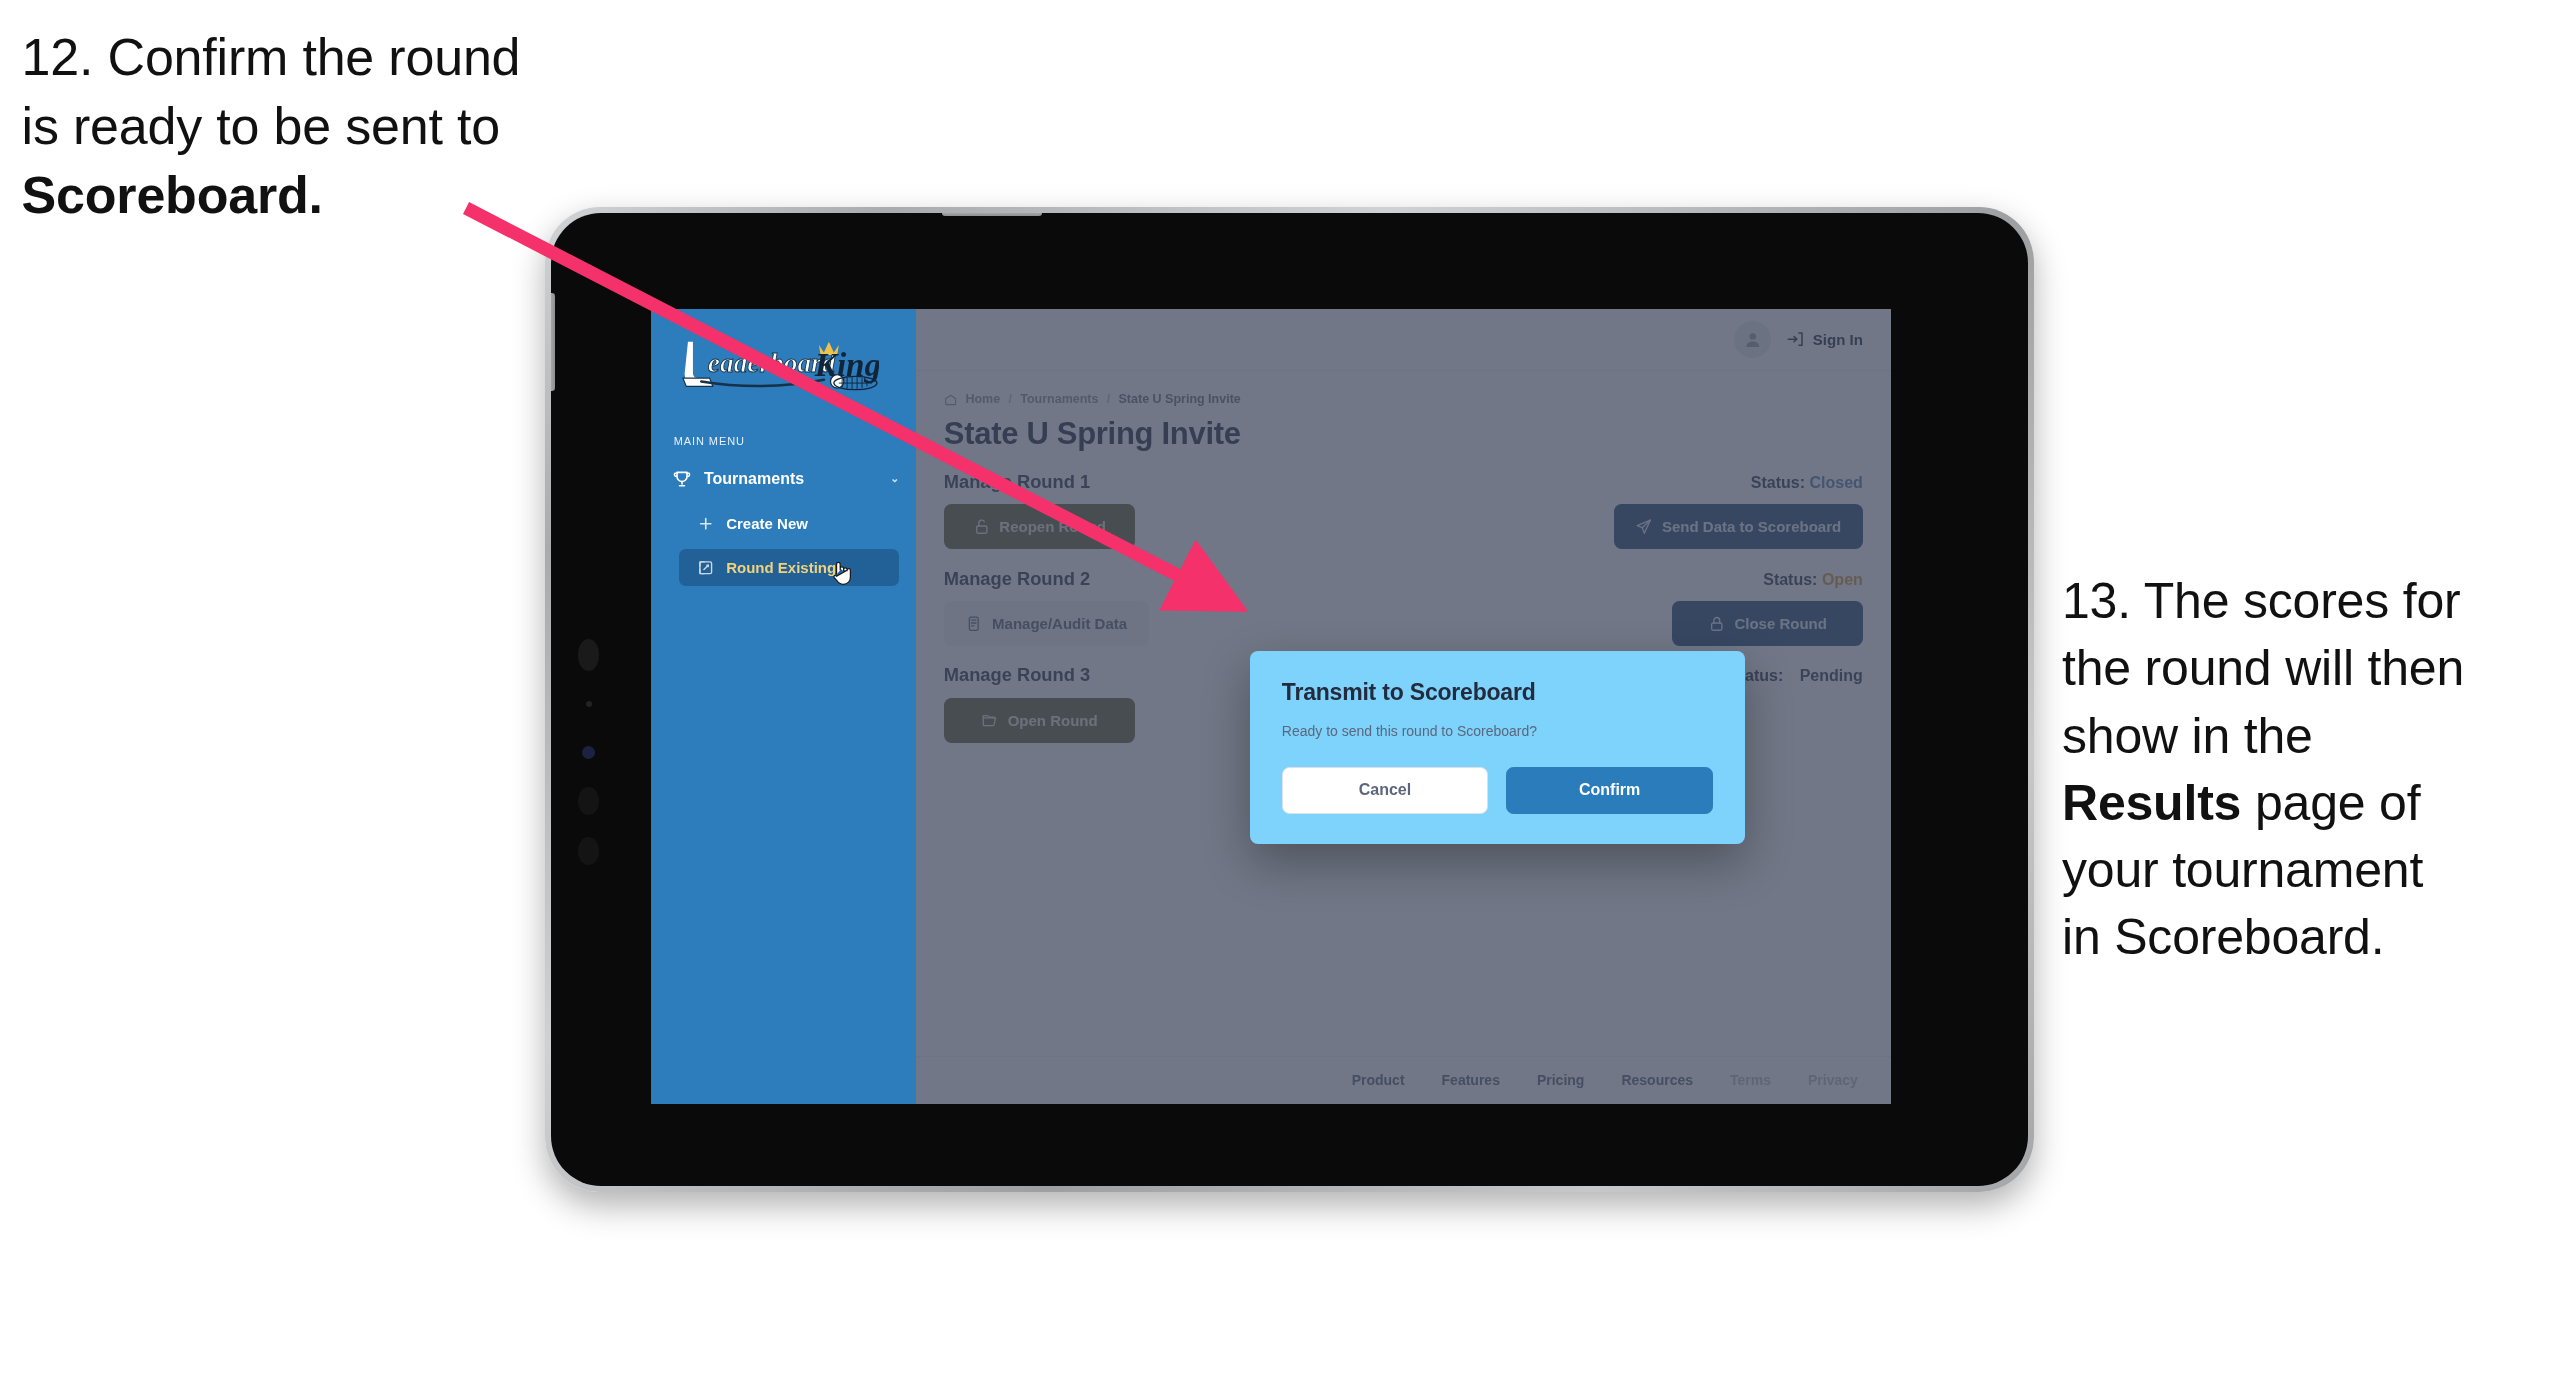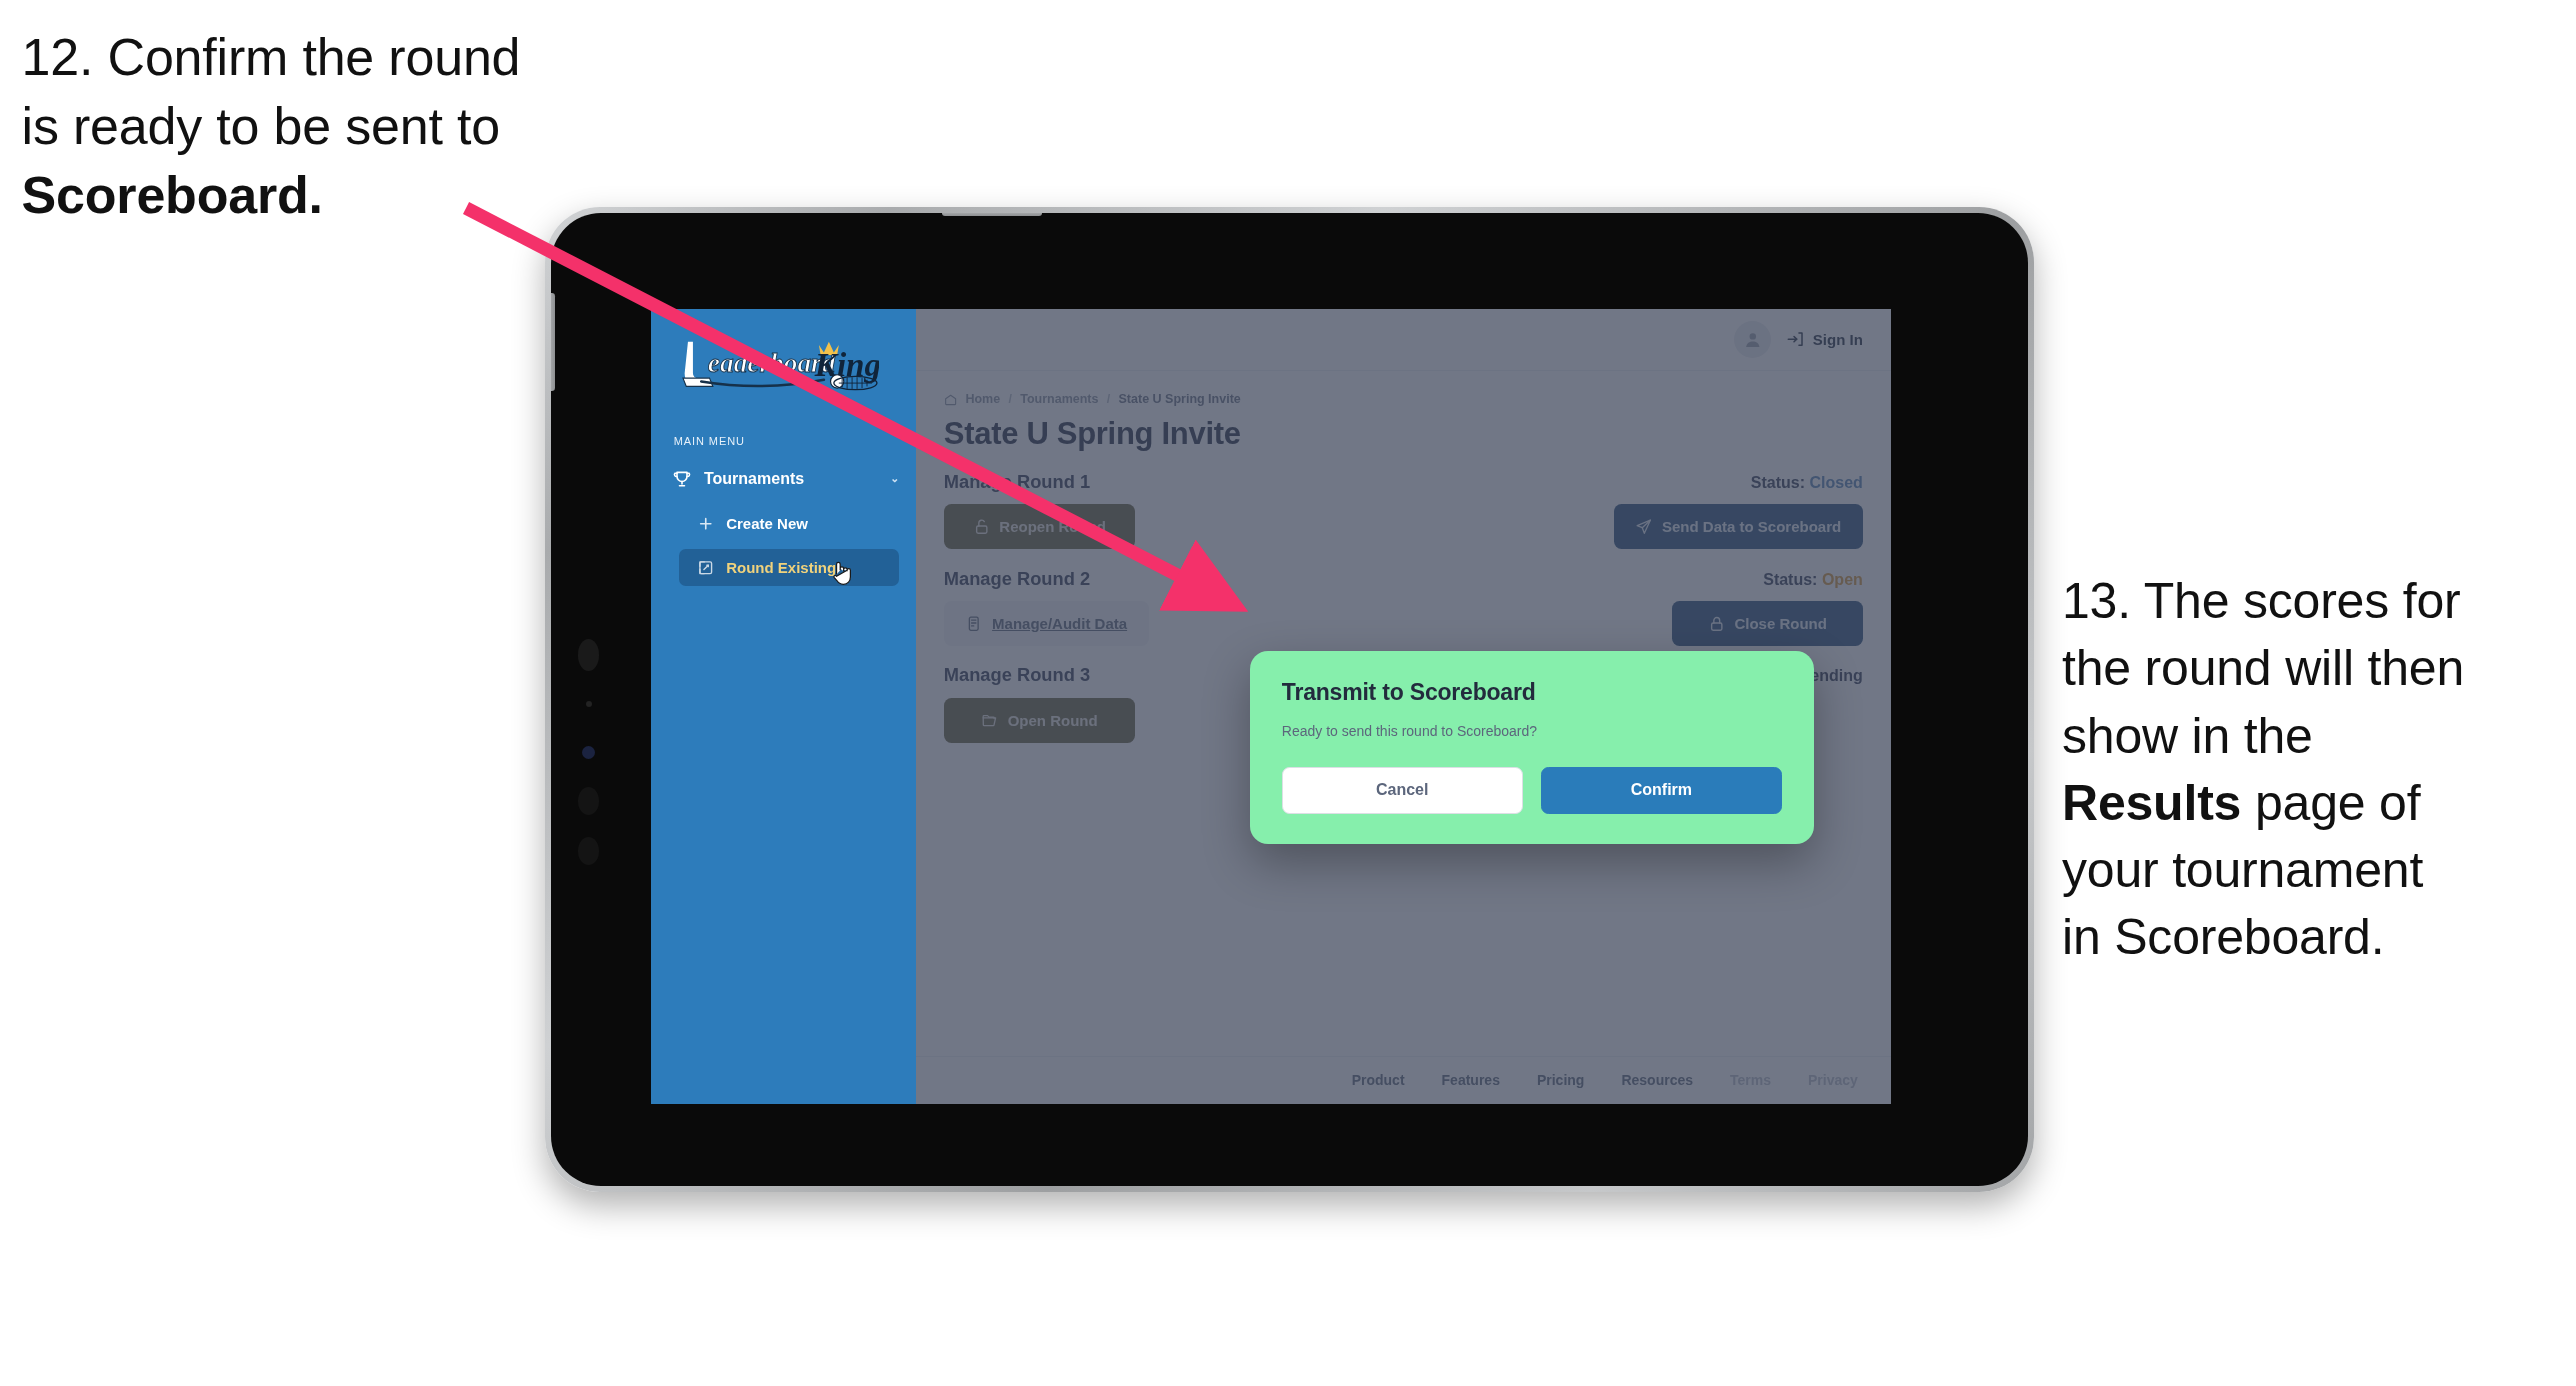--- a/index.html
+++ b/index.html
@@ -148,21 +148,21 @@
 
   .round-actions { display: flex; align-items: center; justify-content: space-between; margin-top: 11.6px; }
   .btn {
     display: inline-flex; align-items: center; justify-content: center; gap: 9.2px;
     height: 45px; padding: 0 21.6px; border-radius: 7.5px;
     font-size: 15px; font-weight: 700; border: none; cursor: pointer;
     font-family: "Liberation Sans", sans-serif;
   }
   .btn svg { width: 17.5px; height: 17.5px; }
   .btn-khaki { background: #6e6846; color: #e8e6dd; min-width: 191px; }
-  .btn-ghost  { background: #f3f4f6; color: #626b7d; min-width: 191px; text-decoration: underline; }
+  .btn-ghost  { background: #f3f4f6; color: #626b7d; min-width: 191px; }
   .btn-navy   { background: #2f557f; color: #e6edf5; min-width: 191px; }
 
   #footer {
     height: 48px; background: #ffffff; border-top: 0.8px solid #eef0f3;
     display: flex; align-items: center; justify-content: flex-end; gap: 37px;
     padding-right: 33px;
   }
   #footer .flink { font-size: 14px; font-weight: 700; color: #616b7d; }
   #footer .flink.muted { color: #b9bfc9; }
 
@@ -170,23 +170,23 @@
   #scrim {
     position: absolute; left: 0; top: 0; right: 0; bottom: 0;
     background: rgba(58,67,88,.72);
     pointer-events: none;
   }
 
   
   #modal {
     position: absolute;
     left: 334px; top: 342px;
-    width: 564px;
-    background: #86efac;
-    border-radius: 18px;
+    width: 495px;
+    background: #7dd3fc;
+    border-radius: 8px;
     box-shadow: 0 18.3px 47px rgba(0,0,0,.30);
     padding: 28px 32px 30px 32px;
   }
   #modal-title { font-size: 23px; font-weight: 700; color: #232b3d; letter-spacing: -0.2px; }
   #modal-body  { font-size: 14px; color: #5c667c; margin-top: 17px; }
   #modal-actions { display: flex; gap: 18.3px; margin-top: 28px; }
   #modal-actions .mbtn {
     flex: 1 1 0; height: 47px; border-radius: 7.5px;
     font-size: 16px; font-weight: 700; cursor: pointer;
     display: flex; align-items: center; justify-content: center;

